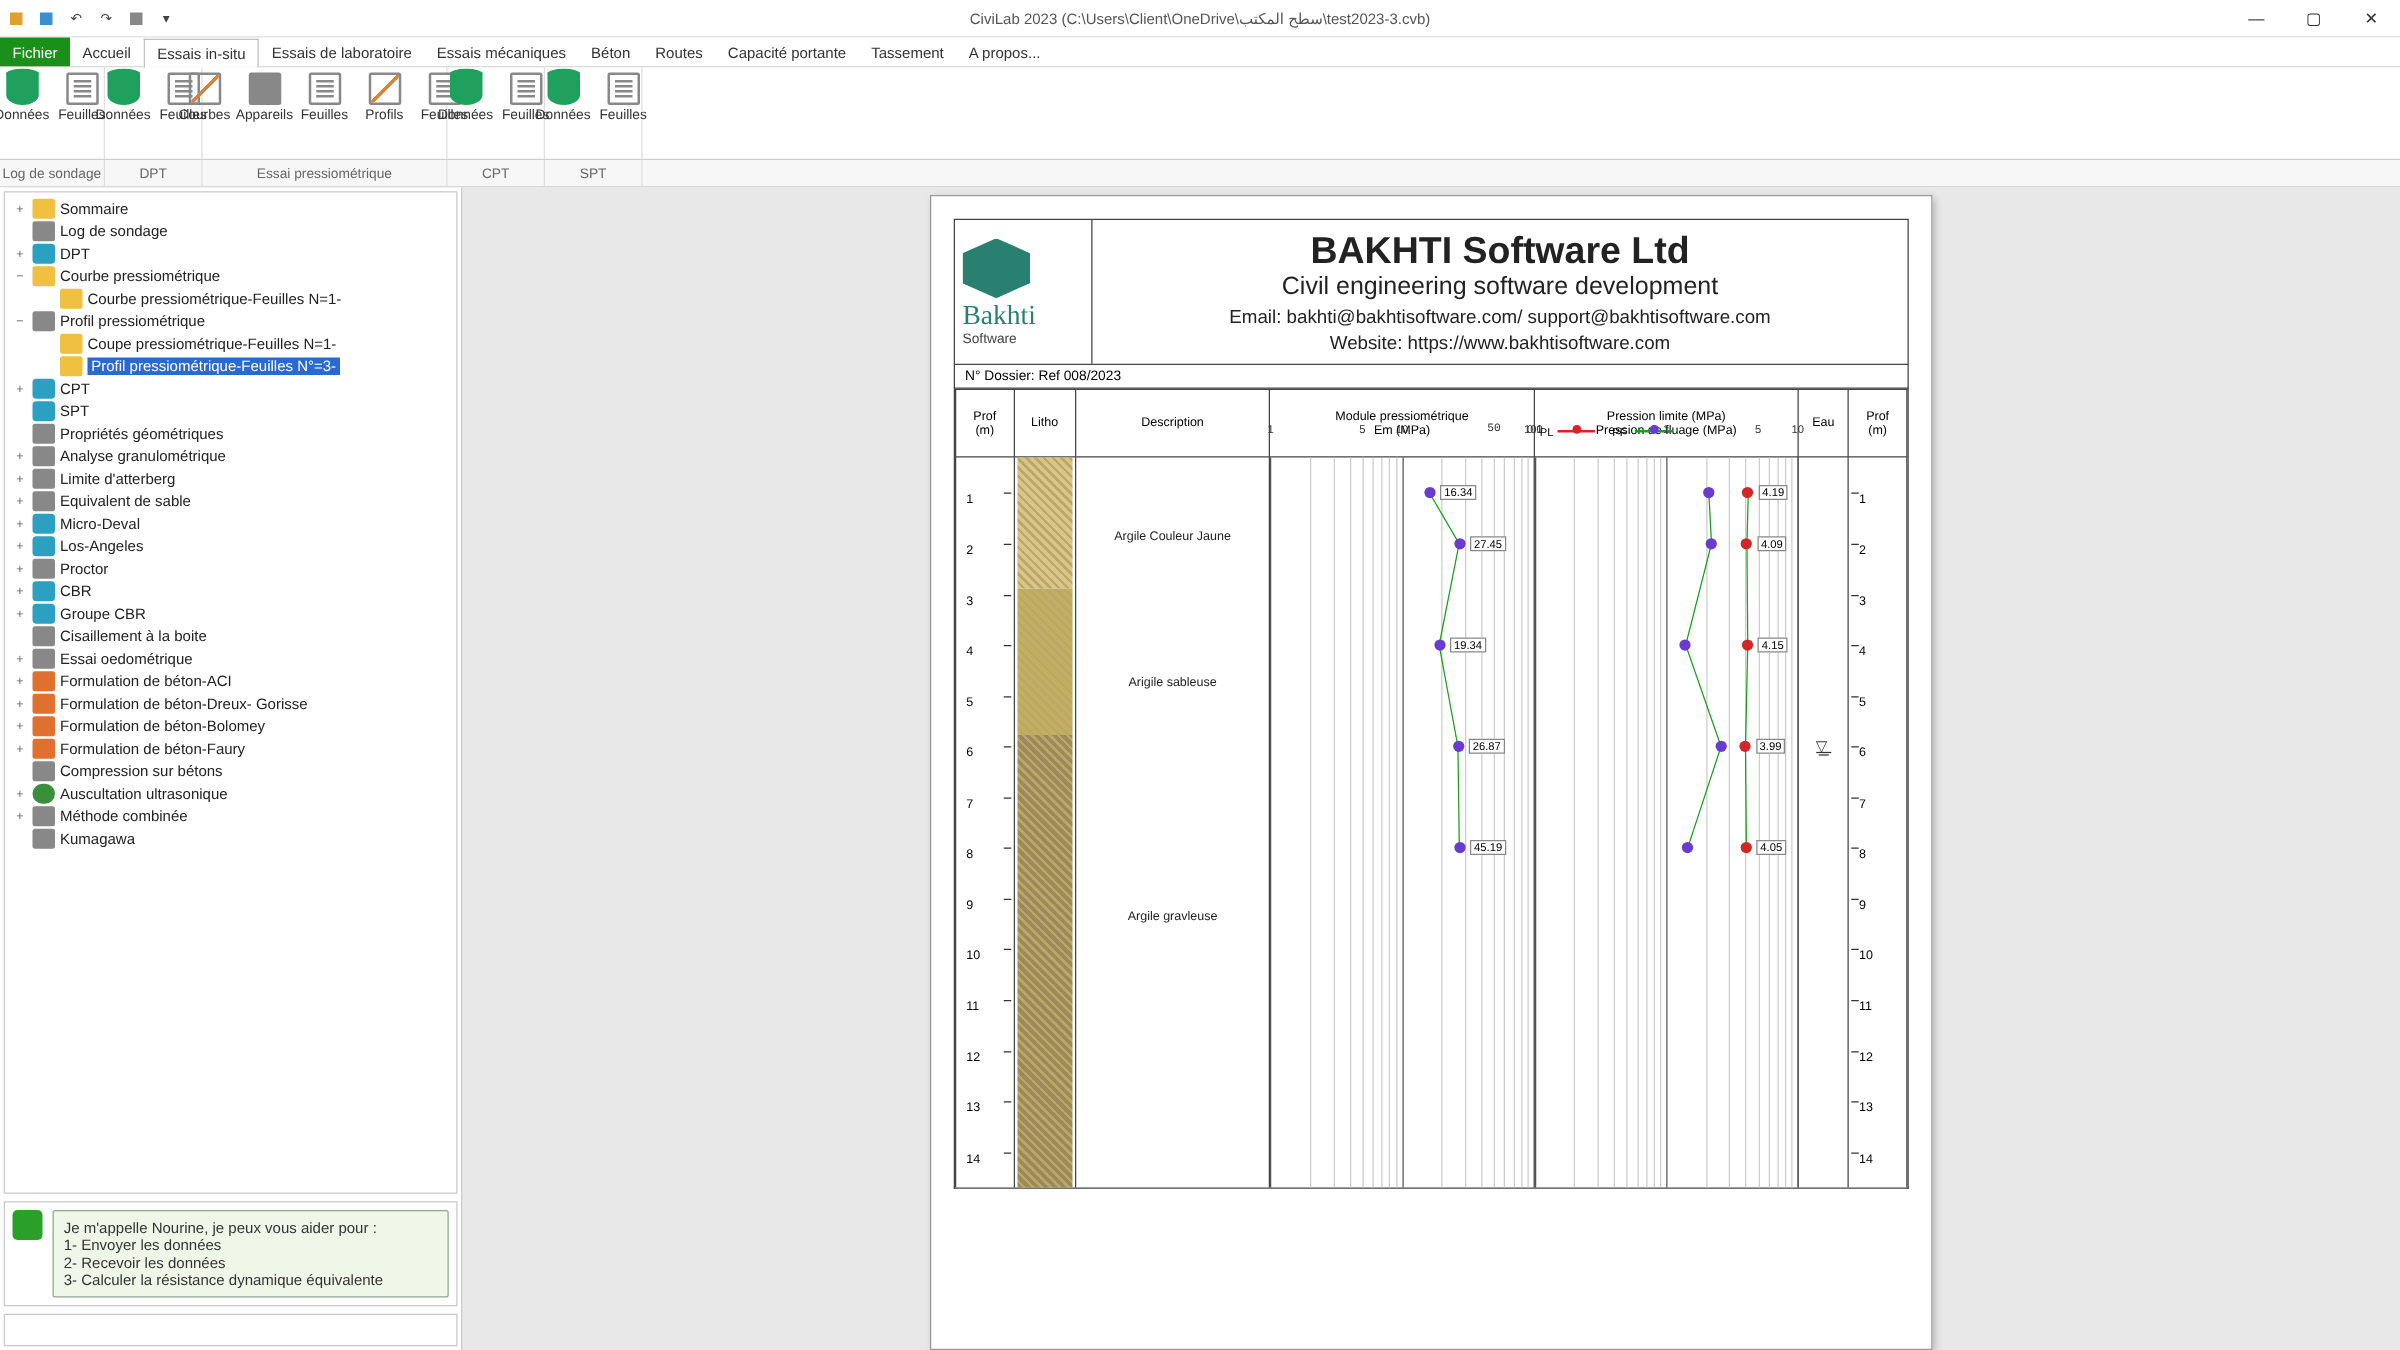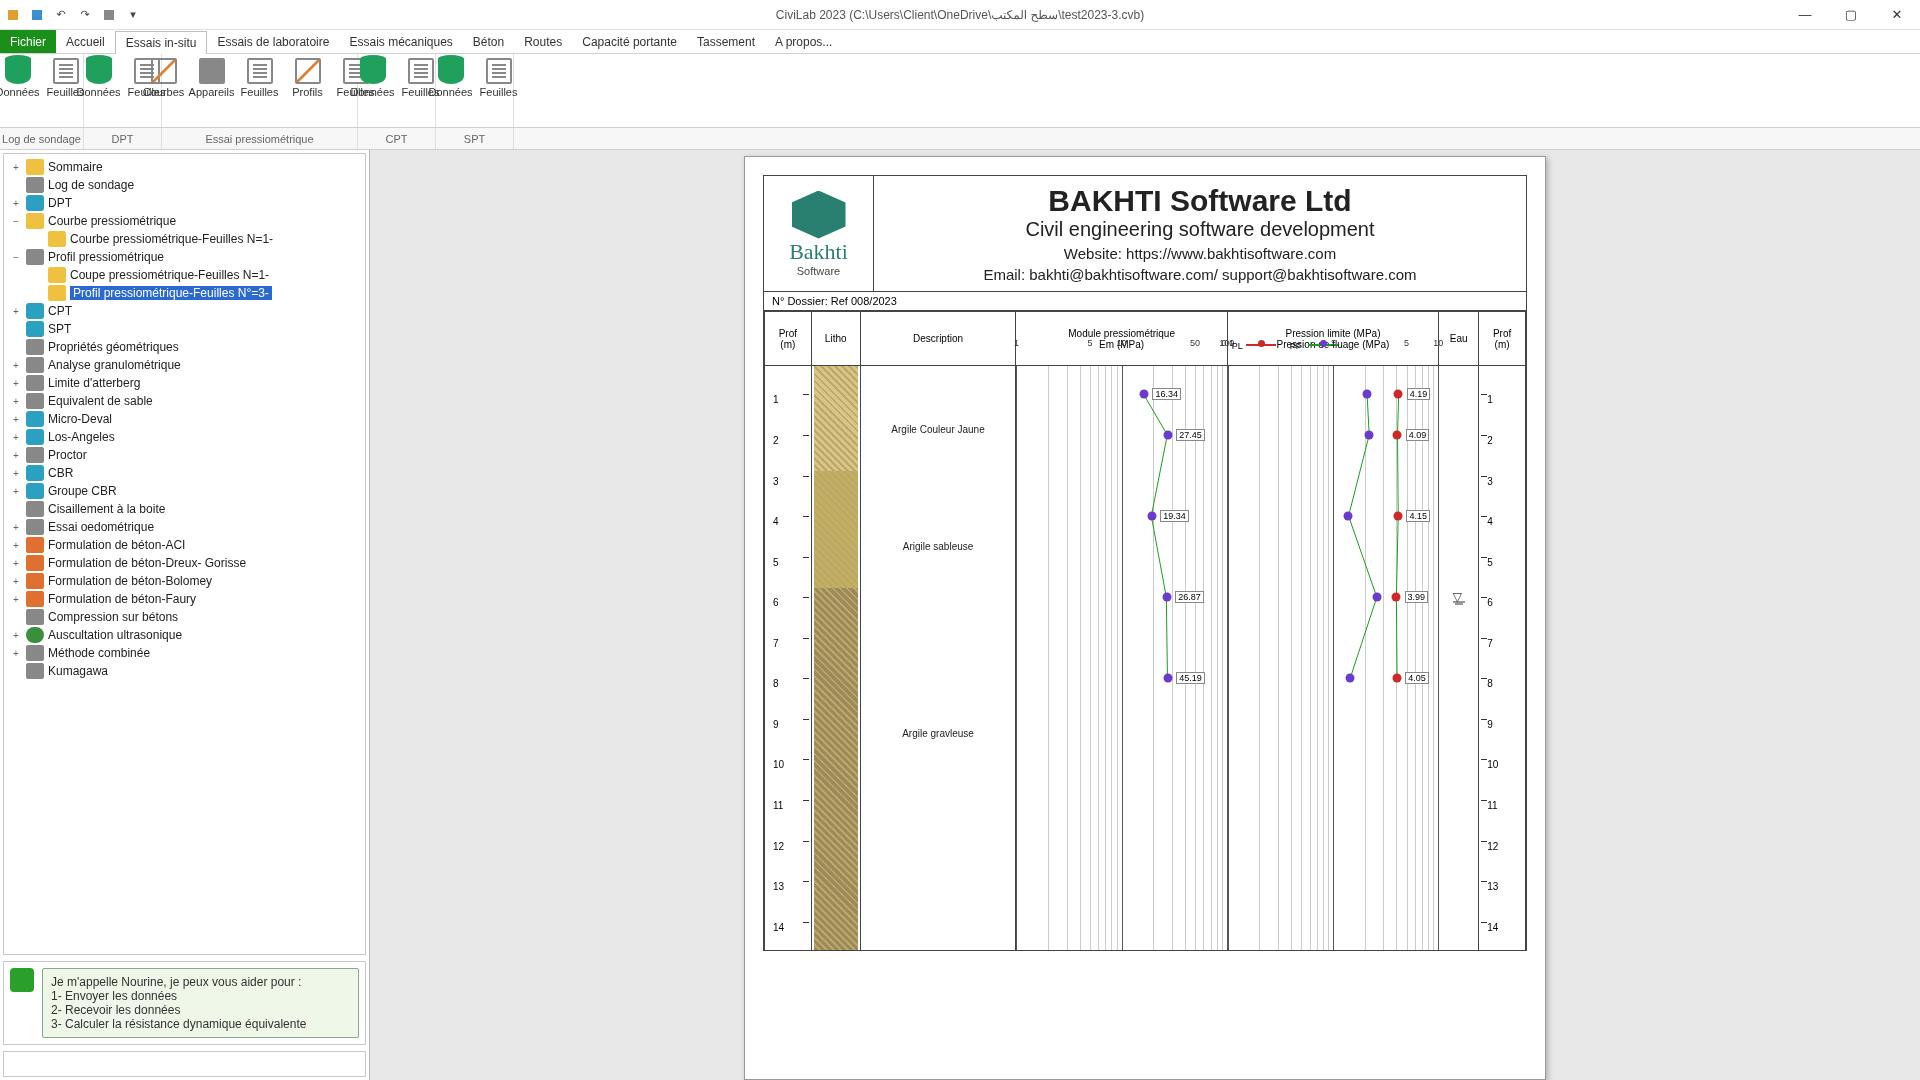--- a/index.html
+++ b/index.html
@@ -41,21 +41,21 @@
 .ticon.mix{background:#e07030;border-radius:2px;}
 .ticon.green{background:#3a8f3a;border-radius:8px;}
 .assistant{margin:3px;border:1px solid #c9c9c9;}
 .assist-row{display:flex;align-items:flex-start;gap:8px;padding:6px;}
 .assist-ico{width:24px;height:24px;background:#2a9f2a;border-radius:4px;flex-shrink:0;}
 .bubble{border:1px solid #8aa88a;background:#eef7e8;padding:6px 8px;font-size:12px;color:#333;border-radius:2px;}
 .inputbar{height:26px;border:1px solid #c9c9c9;margin:3px;}
 .canvas { flex:1; background:#e8e8e8; overflow:auto; display:flex; justify-content:center; padding-top:6px;}
 .page { width:802px; background:#fff; border:1px solid #999; box-shadow:2px 2px 6px rgba(0,0,0,.25); padding:0;}
 .hdr{display:flex;border:1px solid #444;margin:18px 18px 0 18px;}
-.logo-box{width:110px;border-right:1px solid #444;display:flex;flex-direction:column;align-items:center;justify-content:center;padding:6px;}
+.logo-box{width:110px;border-right:1px solid #444;display:flex;flex-direction:column;justify-content:center;padding:6px;}
 .logo-poly{width:54px;height:48px;background:#2a8070;clip-path:polygon(50% 0,100% 25%,100% 75%,50% 100%,0 75%,0 25%);}
 .logo-text{font-family:"Brush Script MT",cursive;font-size:22px;color:#2a8070;}
 .logo-sub{font-size:11px;color:#444;}
 .hdr-main{flex:1;text-align:center;padding:8px;}
 .hdr-main h1{font-size:30px;font-weight:600;color:#222;}
 .hdr-main h2{font-size:20px;font-weight:400;color:#222;}
 .hdr-main .line{font-size:15px;color:#222;margin-top:4px;}
 .meta{border:1px solid #444;border-top:none;margin:0 18px;}
 .meta-row1{display:flex;font-size:11px;}
 .meta-row1 .mc{padding:3px 8px;}
@@ -370,22 +370,22 @@
     <div class="page">
       <div class="hdr">
         <div class="logo-box">
           <div class="logo-poly"></div>
           <div class="logo-text">Bakhti</div>
           <div class="logo-sub">Software</div>
         </div>
         <div class="hdr-main">
           <h1>BAKHTI Software Ltd</h1>
           <h2>Civil engineering software development</h2>
+          <div class="line">Email: bakhti@bakhtisoftware.com/ support@bakhtisoftware.com</div>
           <div class="line">Website: https://www.bakhtisoftware.com</div>
-          <div class="line">Email: bakhti@bakhtisoftware.com/ support@bakhtisoftware.com</div>
         </div>
       </div>
       <div class="meta">
         <div class="meta-row1">
           <div class="mc">N° Dossier: Ref 008/2023</div>
         </div>
       </div>
       <div class="profile">
         <table>
           <colgroup>
@@ -403,21 +403,21 @@
 (m)</th>
               <th>Litho</th>
               <th>Description</th>
               <th style="position:relative">
                 <div style="white-space:pre-line">Module pressiométrique
 Em (MPa)</div>
                 <div id="em-ticklabels" style="position:absolute;left:0;right:0;bottom:1px;height:12px">
                     <div class="ax-num" style="left: 0%;">1</div>
                     <div class="ax-num" style="left: 34.9485%;">5</div>
                     <div class="ax-num" style="left: 50%;">10</div>
-                    <div class="ax-num" style="left: 84.9485%;">50</div>
+                    <div class="ax-num" style="left: 84.9485%; font-family: Liberation Mono, monospace;">50</div>
                     <div class="ax-num" style="left: 100%;">100</div>
                   </div>
               </th>
               <th style="position:relative">
                 <div style="white-space:pre-line">Pression limite (MPa)
 Pression de fluage (MPa)</div>
                 <div style="position:absolute;left:4px;bottom:14px;font-size:9px">PL</div>
                 <div class="legend-line" style="left:18px;bottom:19px;width:30px;background:#d02828">
                     <span style="position:absolute;left:12px;top:-4px;width:7px;height:7px;background:#d02828;border-radius:50%"></span>
                   </div>

